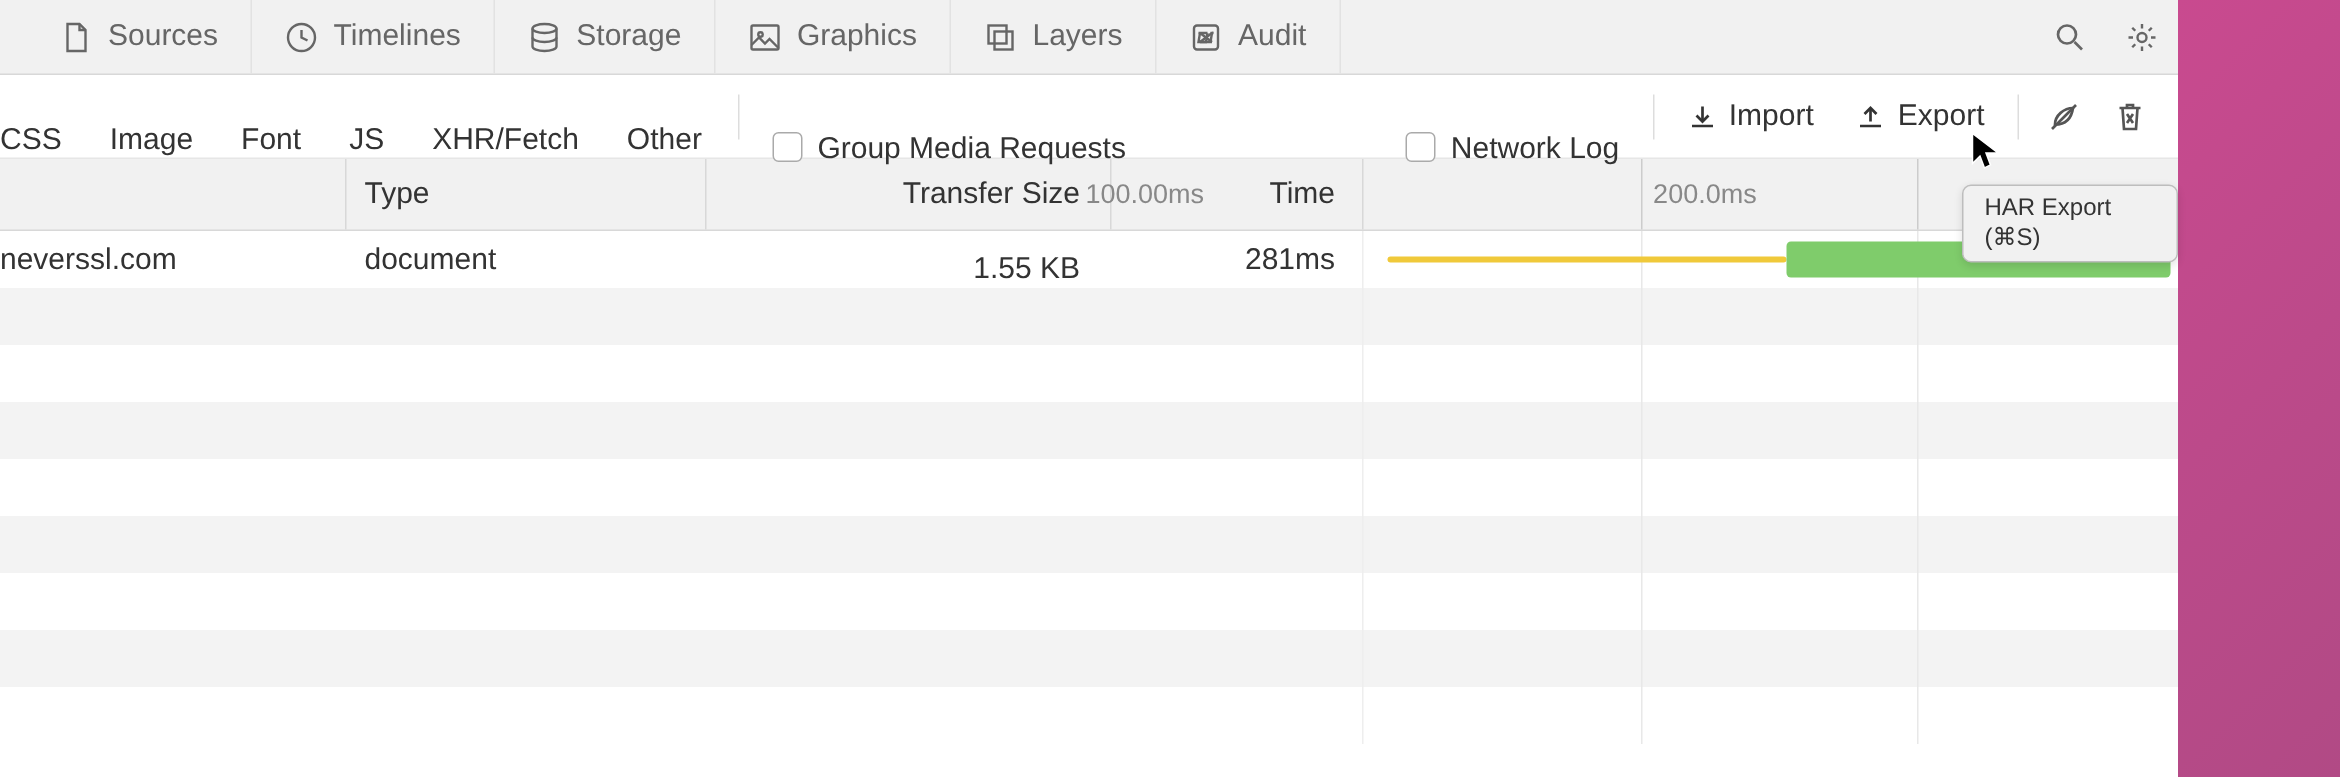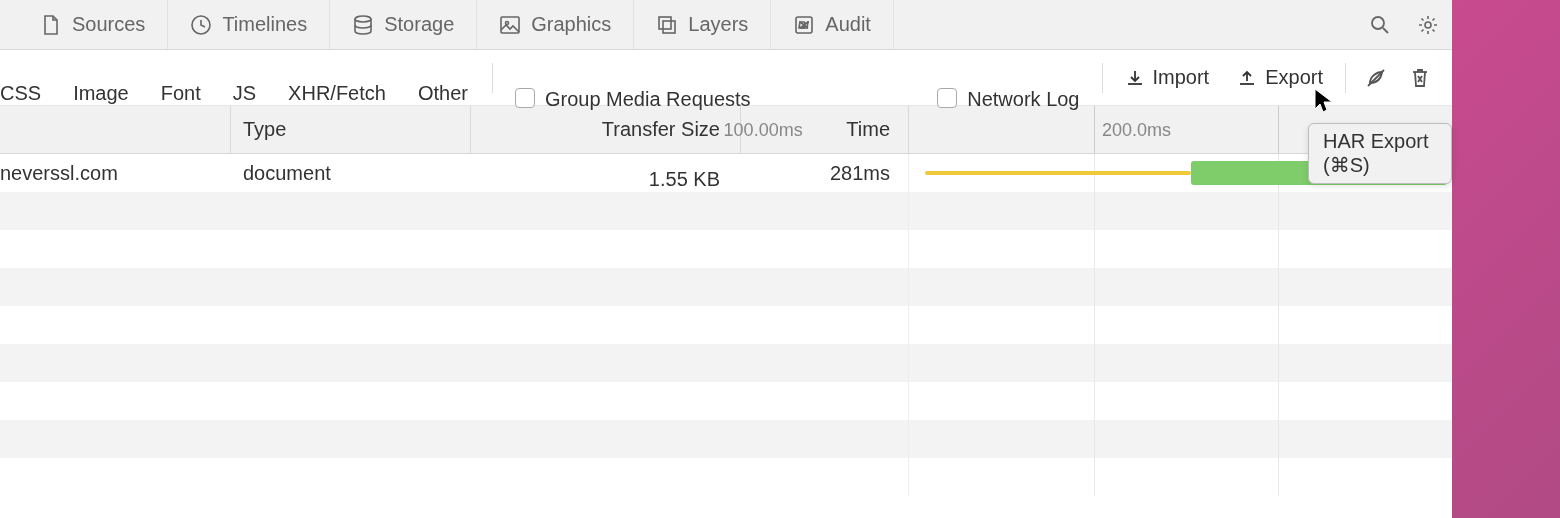--- a/index.html
+++ b/index.html
@@ -134,21 +134,21 @@
   .grid-line {
     position:absolute; top:0; bottom:0; width:1px; background:#e8e8e8;
   }
   
   .tooltip {
     position:absolute;
     background:#f1f1f1;
     border:1px solid #bdbdbd;
     border-radius:6px;
     padding:6px 14px;
-    font-size:20px;
+    font-size:16px;
     color:#333;
     box-shadow:0 2px 6px rgba(0,0,0,0.12);
   }
   .cursor {
     position:absolute;
     width:0; height:0;
     pointer-events:none;
   }
   svg { display:block; }
 </style>

